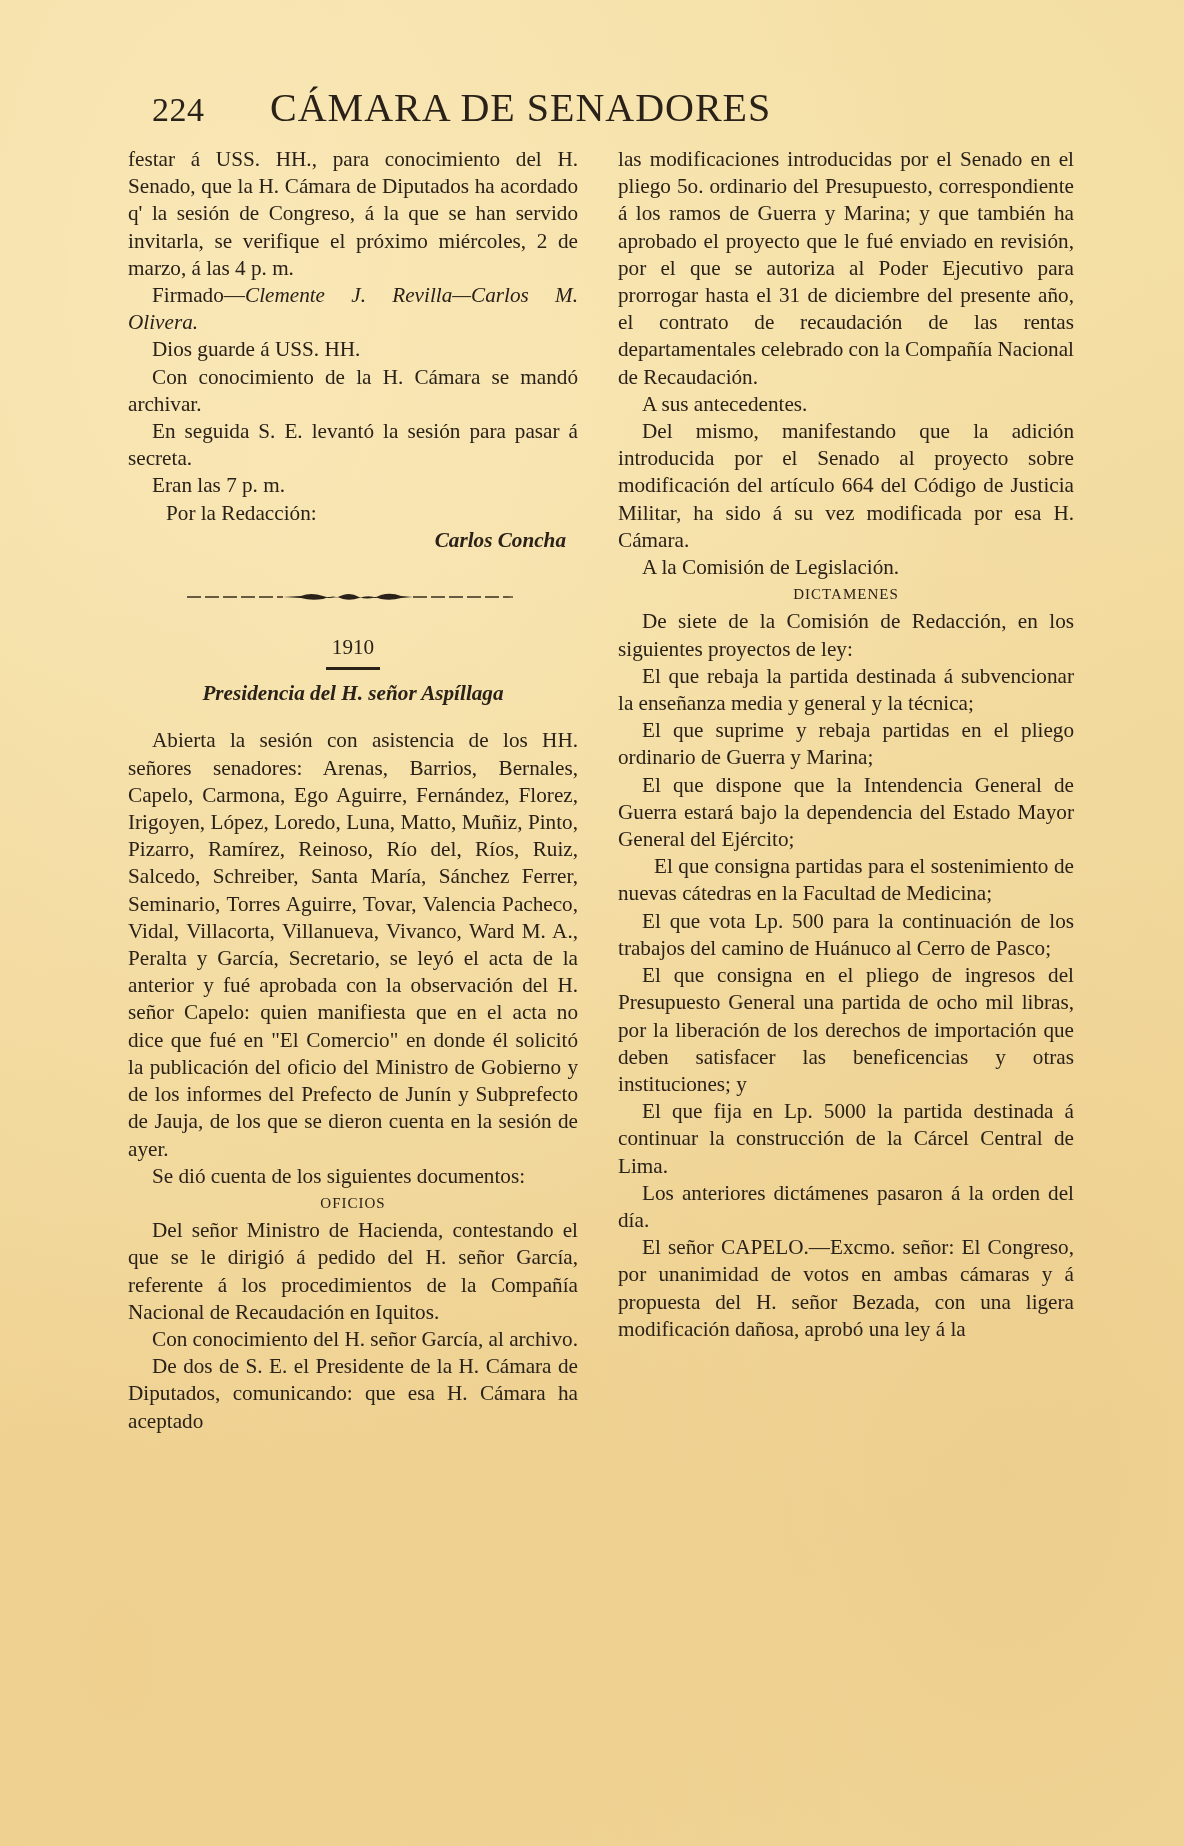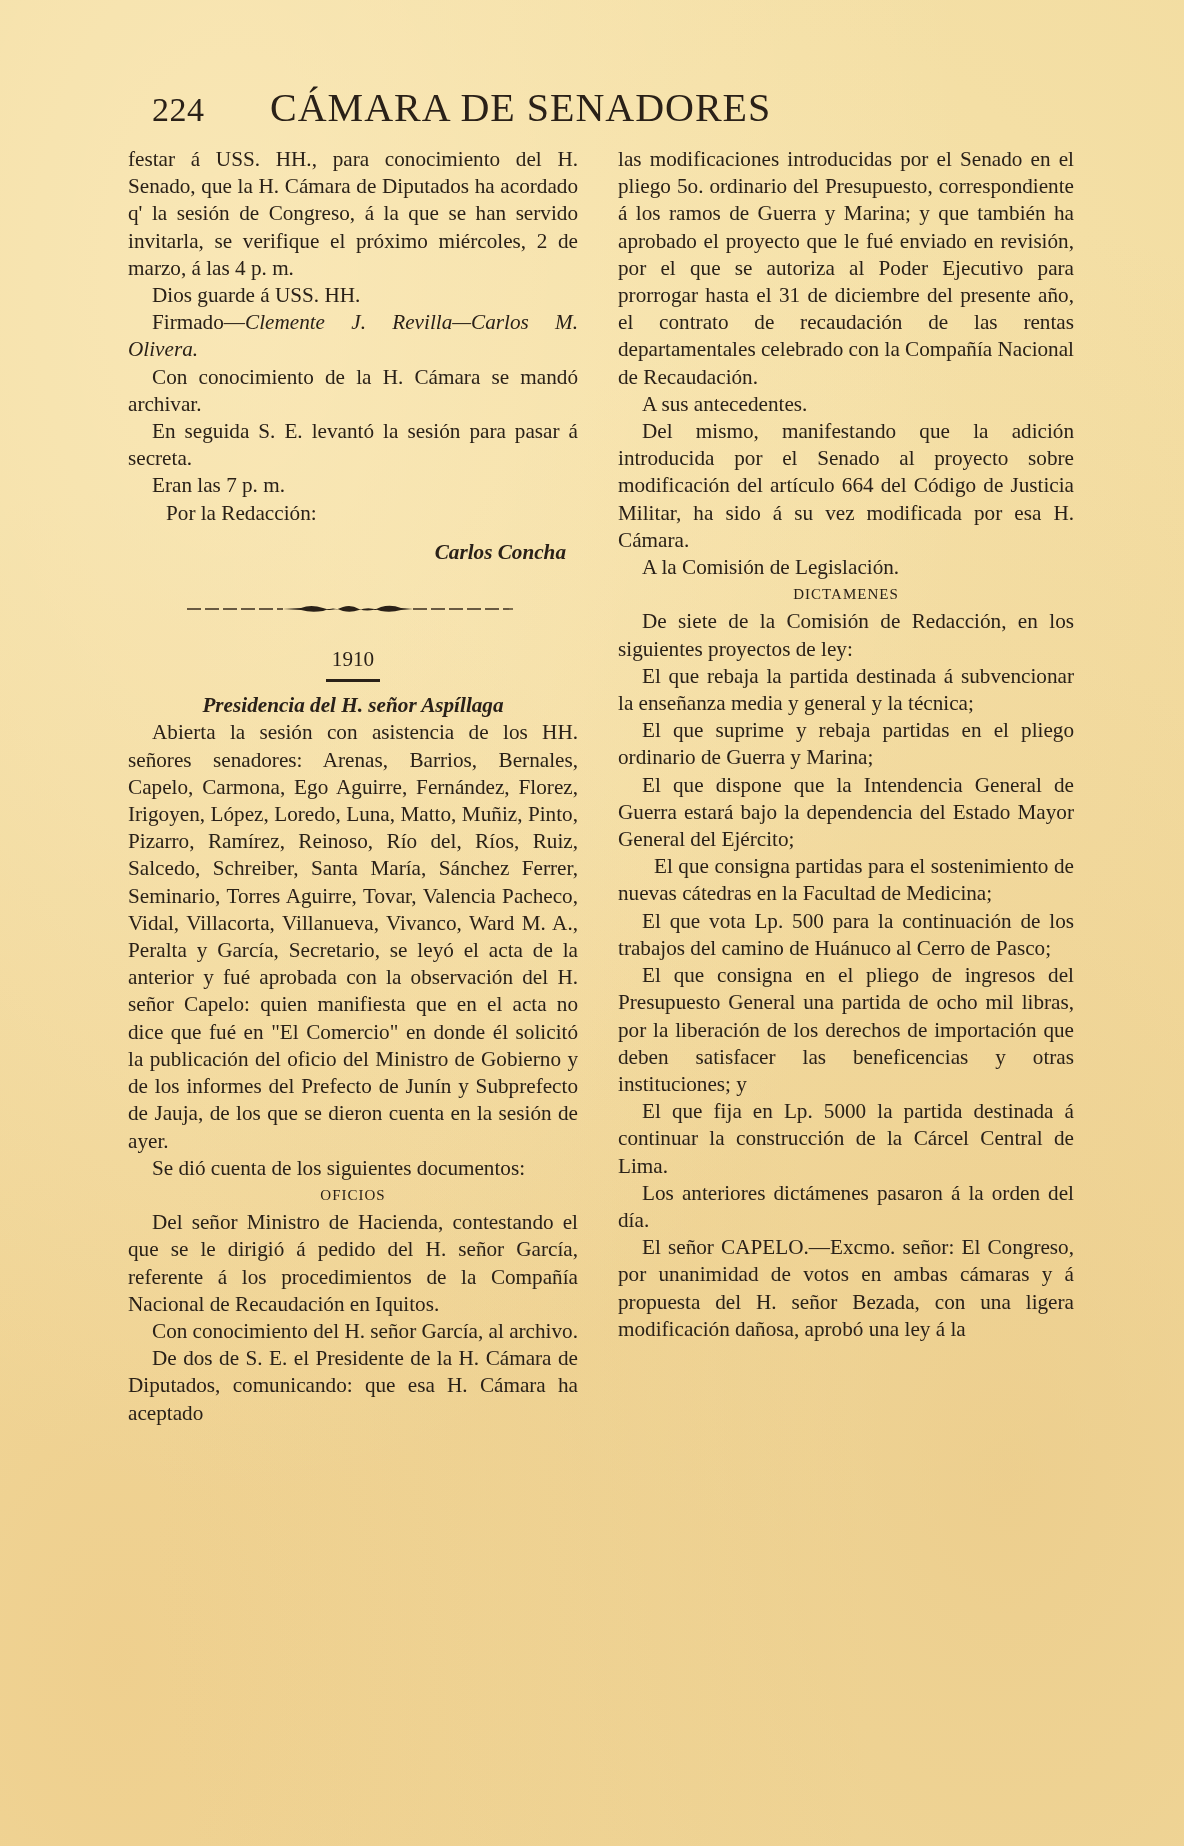--- a/index.html
+++ b/index.html
@@ -32,42 +32,42 @@
     }
     .col-left  { left: 128px; width: 450px; }
     .col-right { left: 618px; width: 456px; }
 
     .p { text-indent: 0; }
     .p.indent { text-indent: 24px; }
     .p.indent2 { text-indent: 36px; }
     .ital { font-style: italic; }
     .section-head { text-align: center; text-align-last: center; letter-spacing: 1px; font-size: 15px; }
     .sig-block { padding-left: 38px; }
-    .sig-name { text-align: center; text-align-last: right; padding-right: 12px; font-style: italic; font-weight: bold; margin-top: 12px; }
+    .sig-name { text-align: center; text-align-last: right; padding-right: 12px; font-style: italic; font-weight: bold; }
 
     .ornament { display: flex; justify-content: center; margin: 36px 0 30px 0; height: 14px; }
     .short-rule { width: 54px; height: 3px; background: #2a2118; margin: 6px auto 10px auto; }
 
     .session-title { text-align: center; text-align-last: center; margin-top: 0; }
-    .presidency { text-align: center; text-align-last: center; font-style: italic; font-weight: bold; }
+    .presidency { text-align: center; text-align-last: center; font-style: italic; font-weight: bold; margin-bottom: 20px; }
   </style>
 </head>
 <body>
 
 <div class="page">
 
   <div class="running-head">
     <span class="page-number">224</span>
     <span class="header-title">CÁMARA DE SENADORES</span>
   </div>
 
   <div class="col col-left">
     <p class="p">festar á USS. HH., para conocimiento del H. Senado, que la H. Cámara de Diputados ha acordado q' la sesión de Congreso, á la que se han servido invitarla, se verifique el próximo miércoles, 2 de marzo, á las 4 p. m.</p>
+    <p class="p indent"><span>Firmado—</span><span class="ital">Clemente J. Revilla—Carlos M. Olivera.</span></p>
     <p class="p indent">Dios guarde á USS. HH.</p>
-    <p class="p indent"><span>Firmado—</span><span class="ital">Clemente J. Revilla—Carlos M. Olivera.</span></p>
     <p class="p indent">Con conocimiento de la H. Cámara se mandó archivar.</p>
     <p class="p indent">En seguida S. E. levantó la sesión para pasar á secreta.</p>
     <p class="p indent">Eran las 7 p. m.</p>
     <p class="p sig-block">Por la Redacción:</p>
     <p class="p sig-name">Carlos Concha</p>
 
     <div class="ornament">
       <svg width="360" height="14" viewBox="0 0 360 14">
         <line x1="14" y1="7" x2="110" y2="7" stroke="#3a2d1e" stroke-width="1.3" stroke-dasharray="14,4"></line>
         <line x1="240" y1="7" x2="340" y2="7" stroke="#3a2d1e" stroke-width="1.3" stroke-dasharray="14,4"></line>

